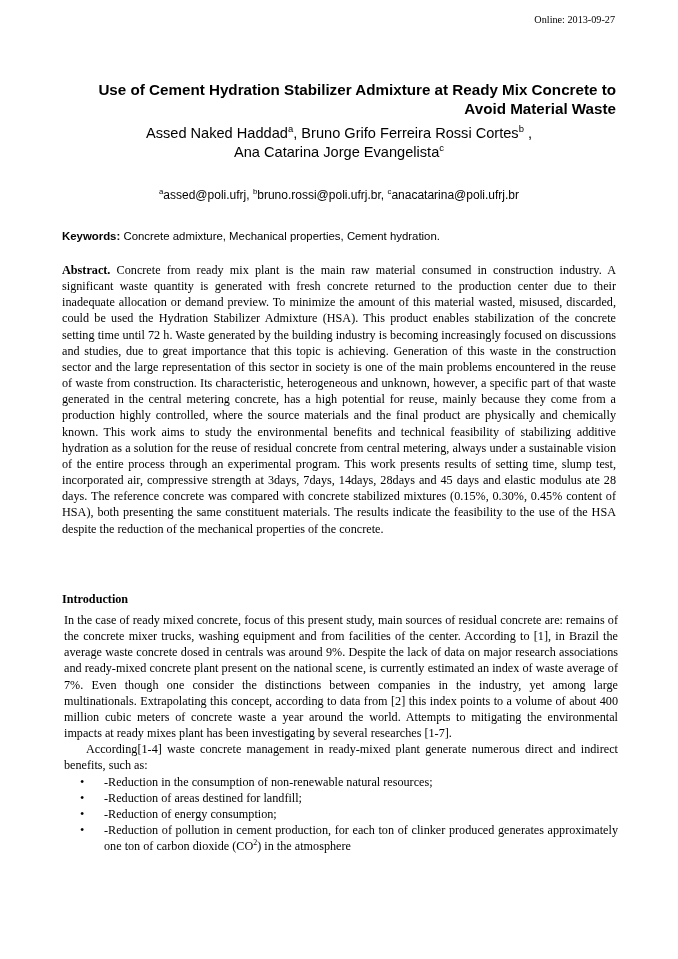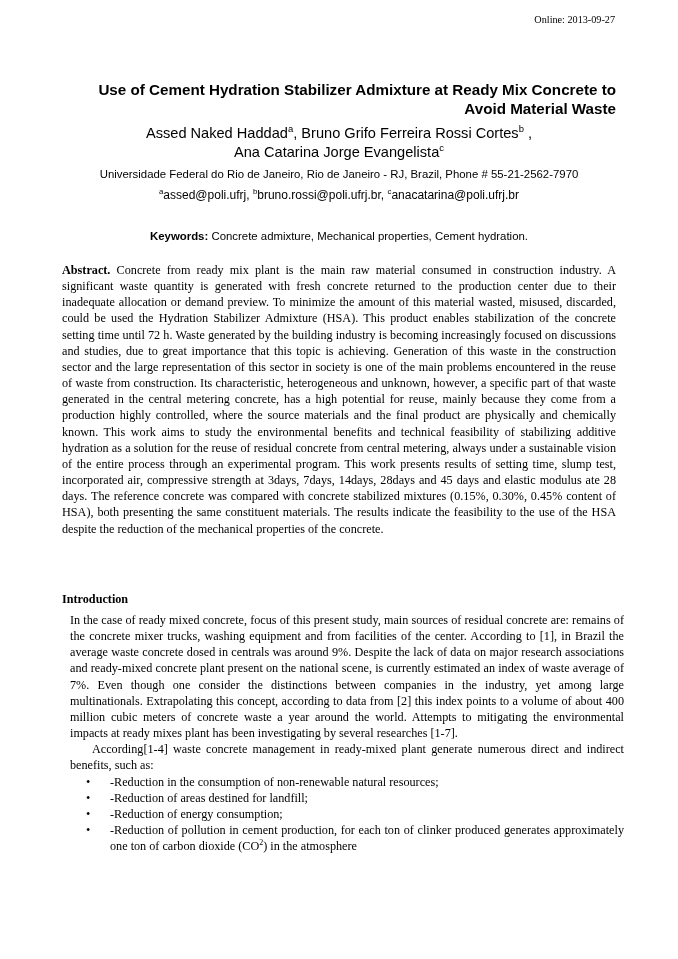--- a/index.html
+++ b/index.html
@@ -5,27 +5,27 @@
   html, body { margin: 0; padding: 0; background: #ffffff; }
   body { width: 678px; height: 959px; position: relative; overflow: hidden; color: #000; }
   .page { position: absolute; left: 0; top: 0; width: 678px; height: 959px; }
   .hdr-left { position: absolute; left: 62px; top: 14px; font-family: "Liberation Serif", serif; font-style: italic; font-size: 10.2px; line-height: 11.6px; }
   .hdr-right { position: absolute; right: 63px; top: 14px; font-family: "Liberation Serif", serif; font-size: 10.2px; line-height: 11.6px; }
   .title { position: absolute; left: 62px; width: 554px; top: 80px; text-align: right; font-family: "Liberation Sans", sans-serif; font-weight: bold; font-size: 15.2px; line-height: 19px; }
   .authors { position: absolute; left: 62px; width: 554px; top: 124px; text-align: center; font-family: "Liberation Sans", sans-serif; font-size: 14.6px; line-height: 19px; }
   .affil { position: absolute; left: 40px; width: 598px; top: 167px; text-align: center; font-family: "Liberation Sans", sans-serif; font-size: 11.4px; line-height: 14px; }
   .emails { position: absolute; left: 62px; width: 554px; top: 188px; text-align: center; font-family: "Liberation Sans", sans-serif; font-size: 12px; line-height: 14px; }
   sup { font-size: 0.65em; vertical-align: super; line-height: 0; }
-  .keywords { position: absolute; left: 62px; width: 554px; top: 229px; font-family: "Liberation Sans", sans-serif; font-size: 11.4px; line-height: 14px; text-align: center; }
+  .keywords { position: absolute; left: 62px; width: 554px; top: 229px; font-family: "Liberation Sans", sans-serif; font-size: 11.4px; line-height: 14px; }
   .keywords b { font-weight: bold; }
   .body-text { font-family: "Liberation Serif", serif; font-size: 12.2px; line-height: 16.15px; text-align: justify; }
   .abstract { position: absolute; left: 62px; width: 554px; top: 262px; }
   .abstract b { font-weight: bold; }
   .intro-h { position: absolute; left: 62px; top: 592px; font-family: "Liberation Serif", serif; font-weight: bold; font-size: 12.2px; }
-  .intro { position: absolute; left: 70px; width: 554px; top: 612px; }
+  .intro { position: absolute; left: 64px; width: 554px; top: 612px; }
   .intro p { margin: 0; }
   .indent { text-indent: 22px; }
   ul.bullets { list-style: none; margin: 0; padding: 0; }
   ul.bullets li { position: relative; padding-left: 40px; }
   .bullet-dot { position: absolute; left: 16px; top: 0; }
 </style>
 </head>
 <body>
 
 <div class="page">
@@ -33,21 +33,20 @@
   <div class="hdr-right">Online: 2013-09-27</div>
 
   <div class="title">Use of Cement Hydration Stabilizer Admixture at Ready Mix Concrete to Avoid Material Waste</div>
 
   <div class="authors">
     <span>Assed Naked Haddad</span><sup>a</sup>,
     <span>Bruno Grifo Ferreira Rossi Cortes</span><sup>b</sup> ,<br>
     <span>Ana Catarina Jorge Evangelista</span><sup>c</sup>
   </div>
 
-  <div class="affil">Universidade Federal do Rio de Janeiro, Rio de Janeiro - RJ, Brazil, Phone # 55-21-2562-7970</div>
 
   <div class="emails">
     <sup>a</sup><span>assed@poli.ufrj</span>,
     <sup>b</sup><span>bruno.rossi@poli.ufrj.br</span>,
     <sup>c</sup><span>anacatarina@poli.ufrj.br</span>
   </div>
 
   <div class="keywords"><b>Keywords:</b><span> Concrete admixture, Mechanical properties, Cement hydration.</span></div>
 
   <div class="abstract body-text"><b>Abstract.</b><span> Concrete from ready mix plant is the main raw material consumed in construction industry. A significant waste quantity is generated with fresh concrete returned to the production center due to their inadequate allocation or demand preview. To minimize the amount of this material wasted, misused, discarded, could be used the Hydration Stabilizer Admixture (HSA). This product enables stabilization of the concrete setting time until 72 h. Waste generated by the building industry is becoming increasingly focused on discussions and studies, due to great importance that this topic is achieving. Generation of this waste in the construction sector and the large representation of this sector in society is one of the main problems encountered in the reuse of waste from construction. Its characteristic, heterogeneous and unknown, however, a specific part of that waste generated in the central metering concrete, has a high potential for reuse, mainly because they come from a production highly controlled, where the source materials and the final product are physically and chemically known. This work aims to study the environmental benefits and technical feasibility of stabilizing additive hydration as a solution for the reuse of residual concrete from central metering, always under a sustainable vision of the entire process through an experimental program. This work presents results of setting time, slump test, incorporated air, compressive strength at 3days, 7days, 14days, 28days and 45 days and elastic modulus ate 28 days. The reference concrete was compared with concrete stabilized mixtures (0.15%, 0.30%, 0.45%  content of HSA), both presenting the same constituent materials. The results indicate the feasibility to the use of the HSA despite the reduction of the mechanical properties of the concrete.</span></div>

